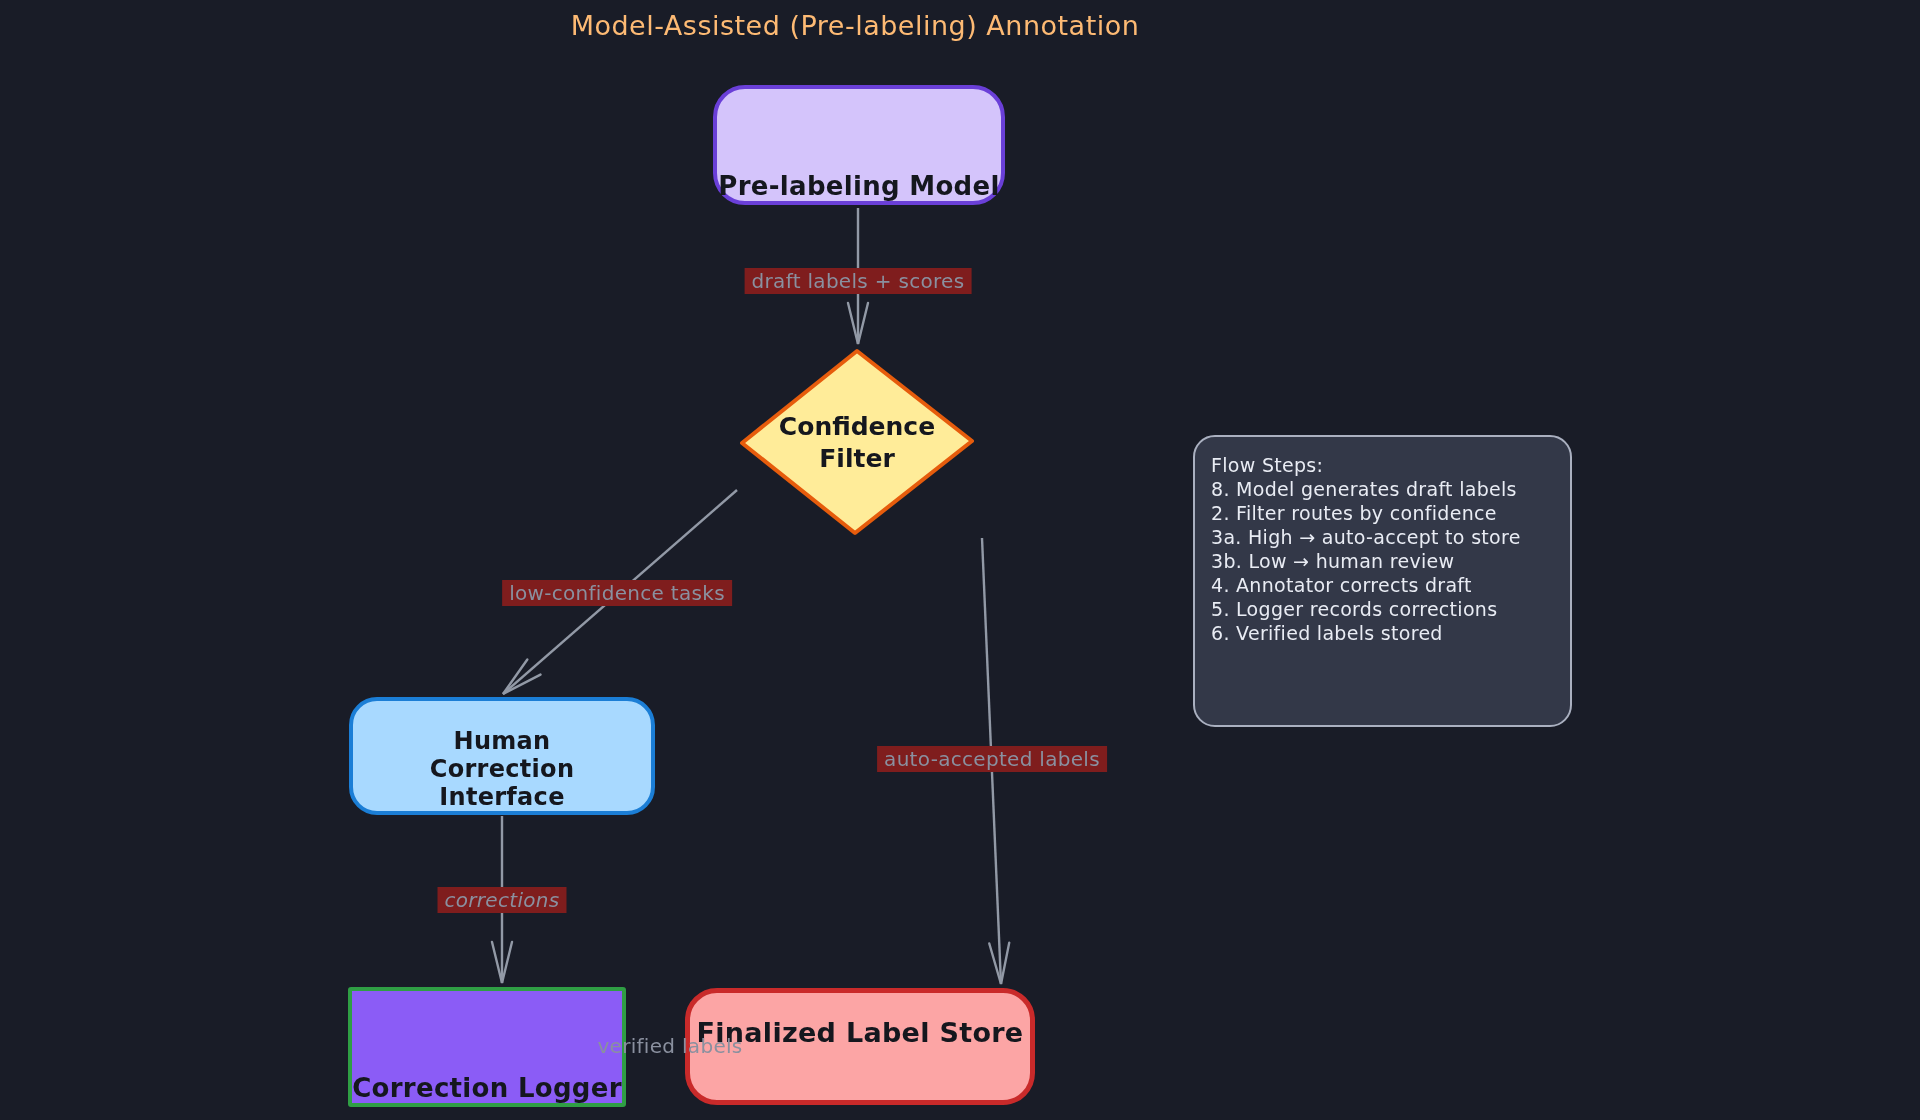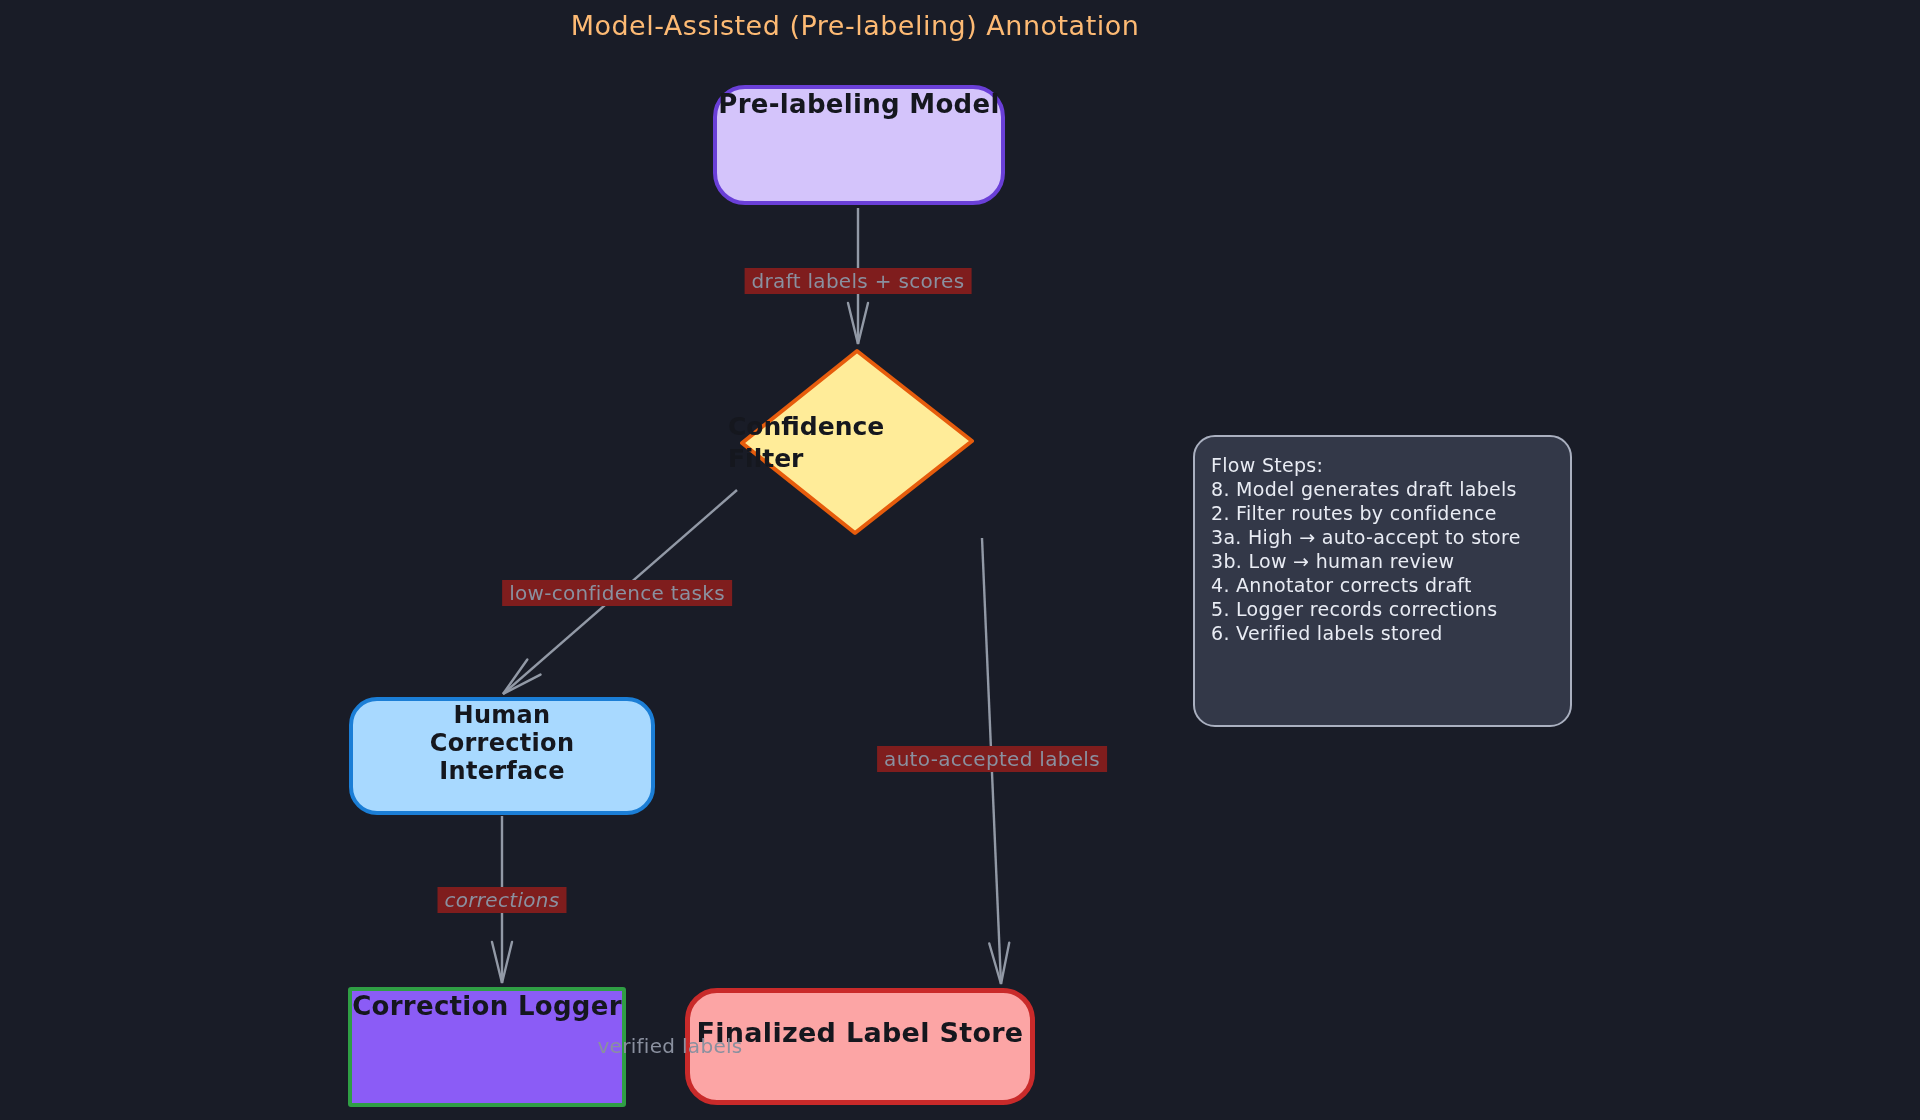--- a/index.html
+++ b/index.html
@@ -7,21 +7,21 @@
     position:relative;width:1920px;height:1120px;overflow:hidden;
     background:#191c27;
     font-family:"DejaVu Sans", sans-serif;
   }
   .edges{position:absolute;left:0;top:0;width:1920px;height:1120px;z-index:1;}
   .title{
     position:absolute;left:455px;top:10px;width:800px;text-align:center;
     color:#fdba74;font-size:27px;font-weight:normal;letter-spacing:.5px;z-index:5;
   }
   .node{
-    position:absolute;display:flex;align-items:flex-start;justify-content:center;
+    position:absolute;display:flex;align-items:flex-end;justify-content:center;
     text-align:center;color:#15171e;font-weight:600;letter-spacing:.3px;z-index:10;
     box-sizing:border-box;
   }
   .node-prelabel{
     left:713px;top:85px;width:292px;height:120px;border-radius:32px;
     background:#d4c4fb;border:4px solid #6a3fd8;font-size:26px;
   }
   .node-human{
     left:349px;top:697px;width:306px;height:118px;border-radius:28px;
     background:#a8d9ff;border:4px solid #1b7ed6;font-size:24px;
@@ -30,21 +30,21 @@
   .node-logger{
     left:348px;top:987px;width:278px;height:120px;border-radius:3px;
     background:#8b5cf6;border:4px solid #2f9e44;font-size:26px;
   }
   .node-store{
     left:685px;top:988px;width:350px;height:117px;border-radius:32px;
     background:#fca5a5;border:5px solid #c92a2a;font-size:27px;
     align-items:flex-start;padding-top:24px;
   }
   .diamond-label{
-    position:absolute;left:728px;top:411px;width:170px;text-align:left;
+    position:absolute;left:772px;top:411px;width:170px;text-align:center;
     color:#15171e;font-size:25px;font-weight:600;line-height:32px;z-index:12;
   }
   .elabel{
     position:absolute;transform:translate(-50%,-50%);white-space:nowrap;
     background:#7f1d1d;color:#8a909f;font-size:20px;padding:1px 7px;
     letter-spacing:.3px;z-index:20;
   }
   .elabel-draft{left:858px;top:281px;}
   .elabel-lowconf{left:617px;top:593px;}
   .elabel-corrections{left:502px;top:900px;font-style:italic;}

